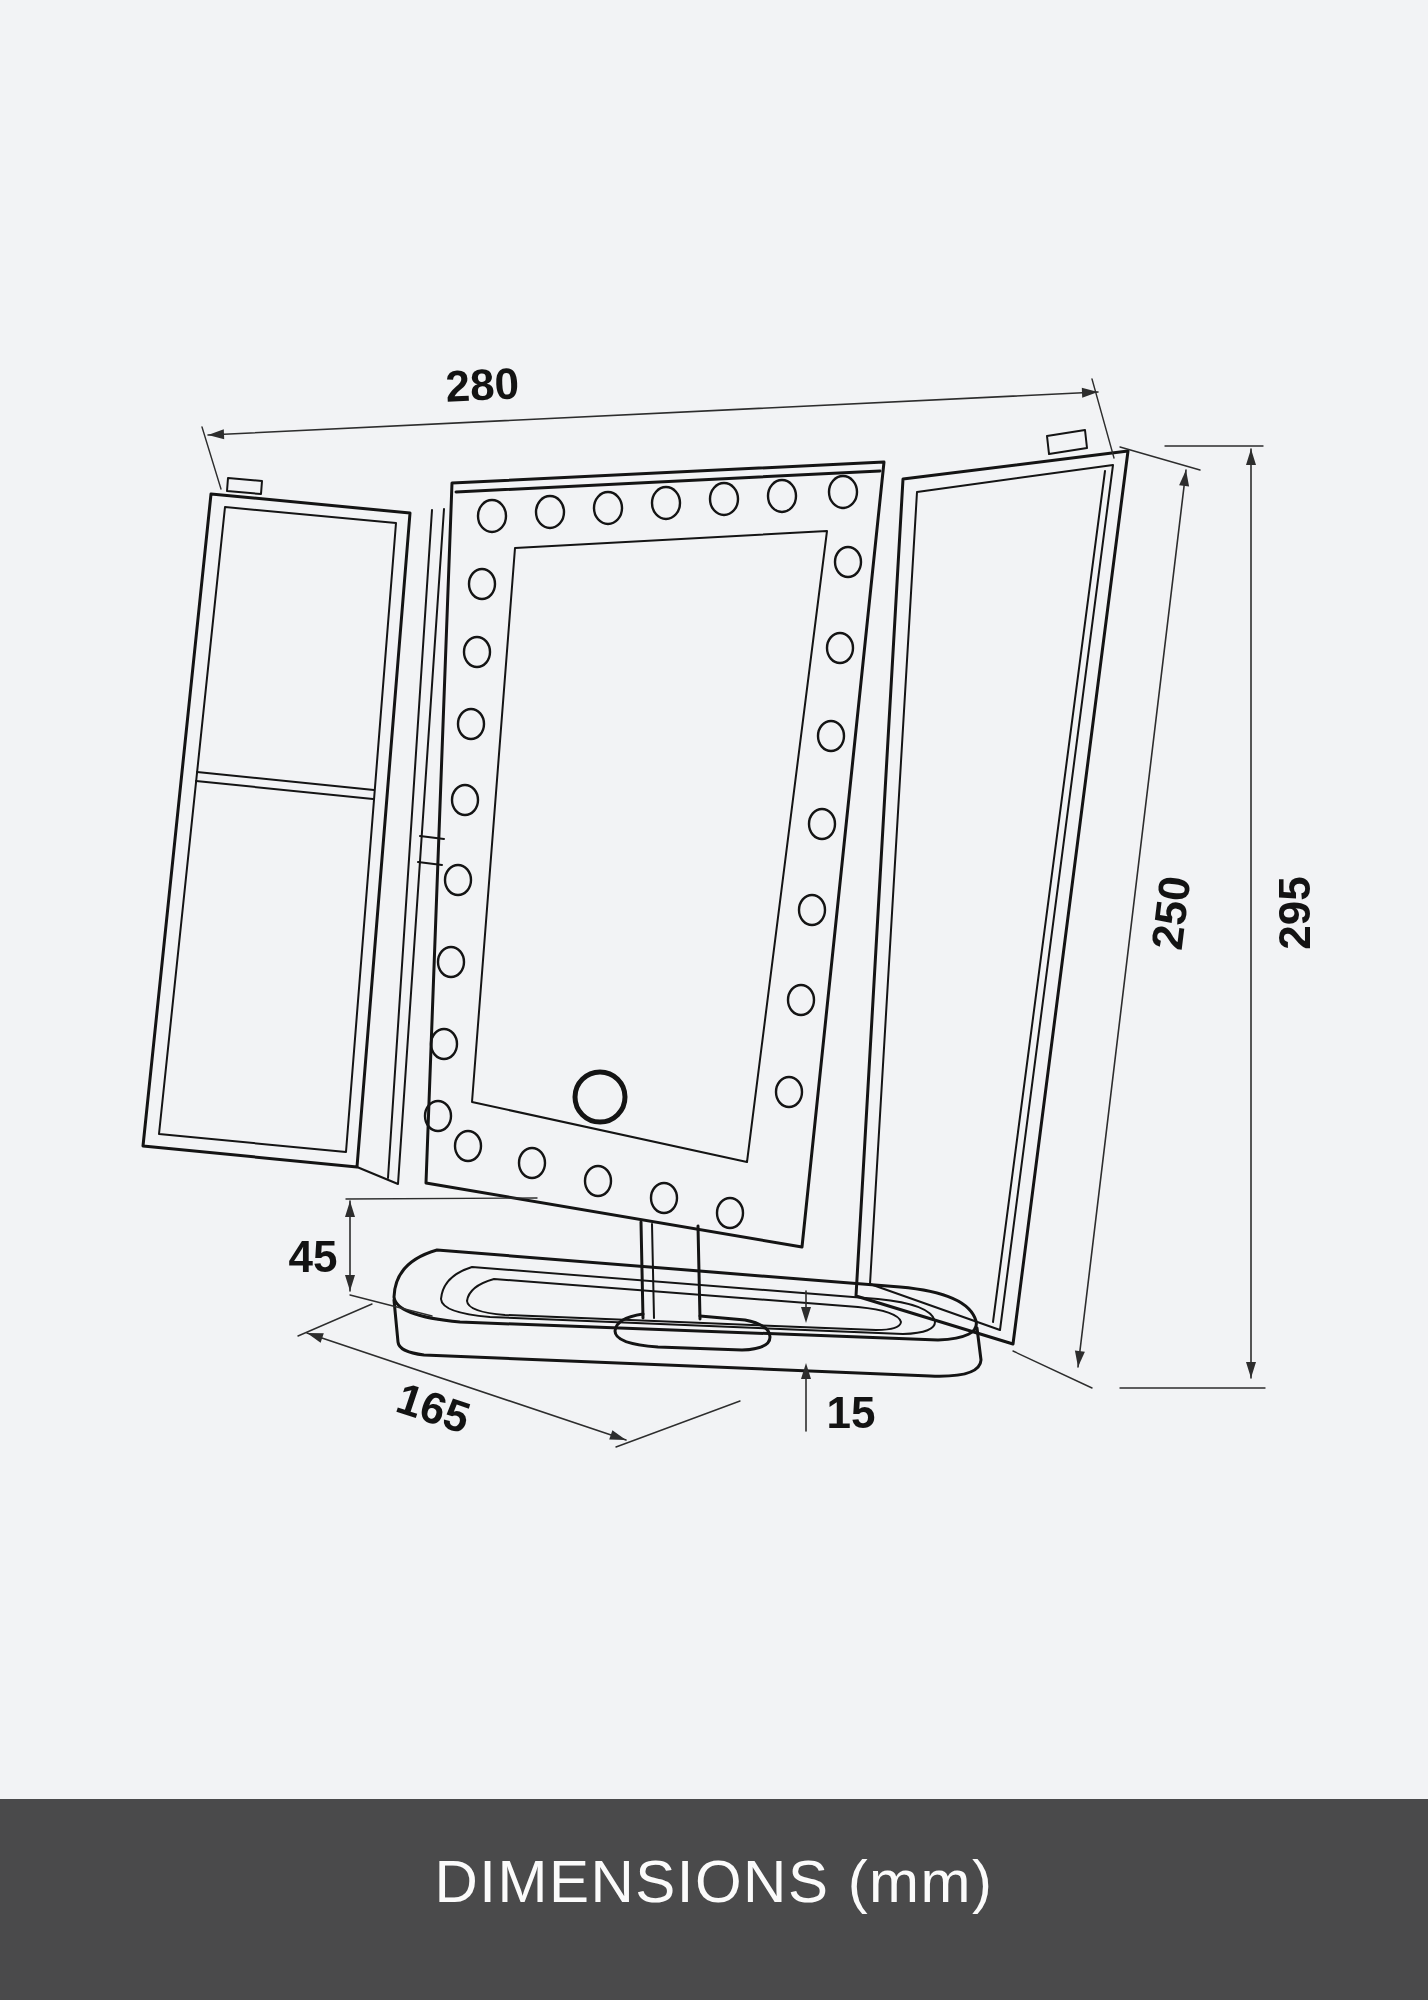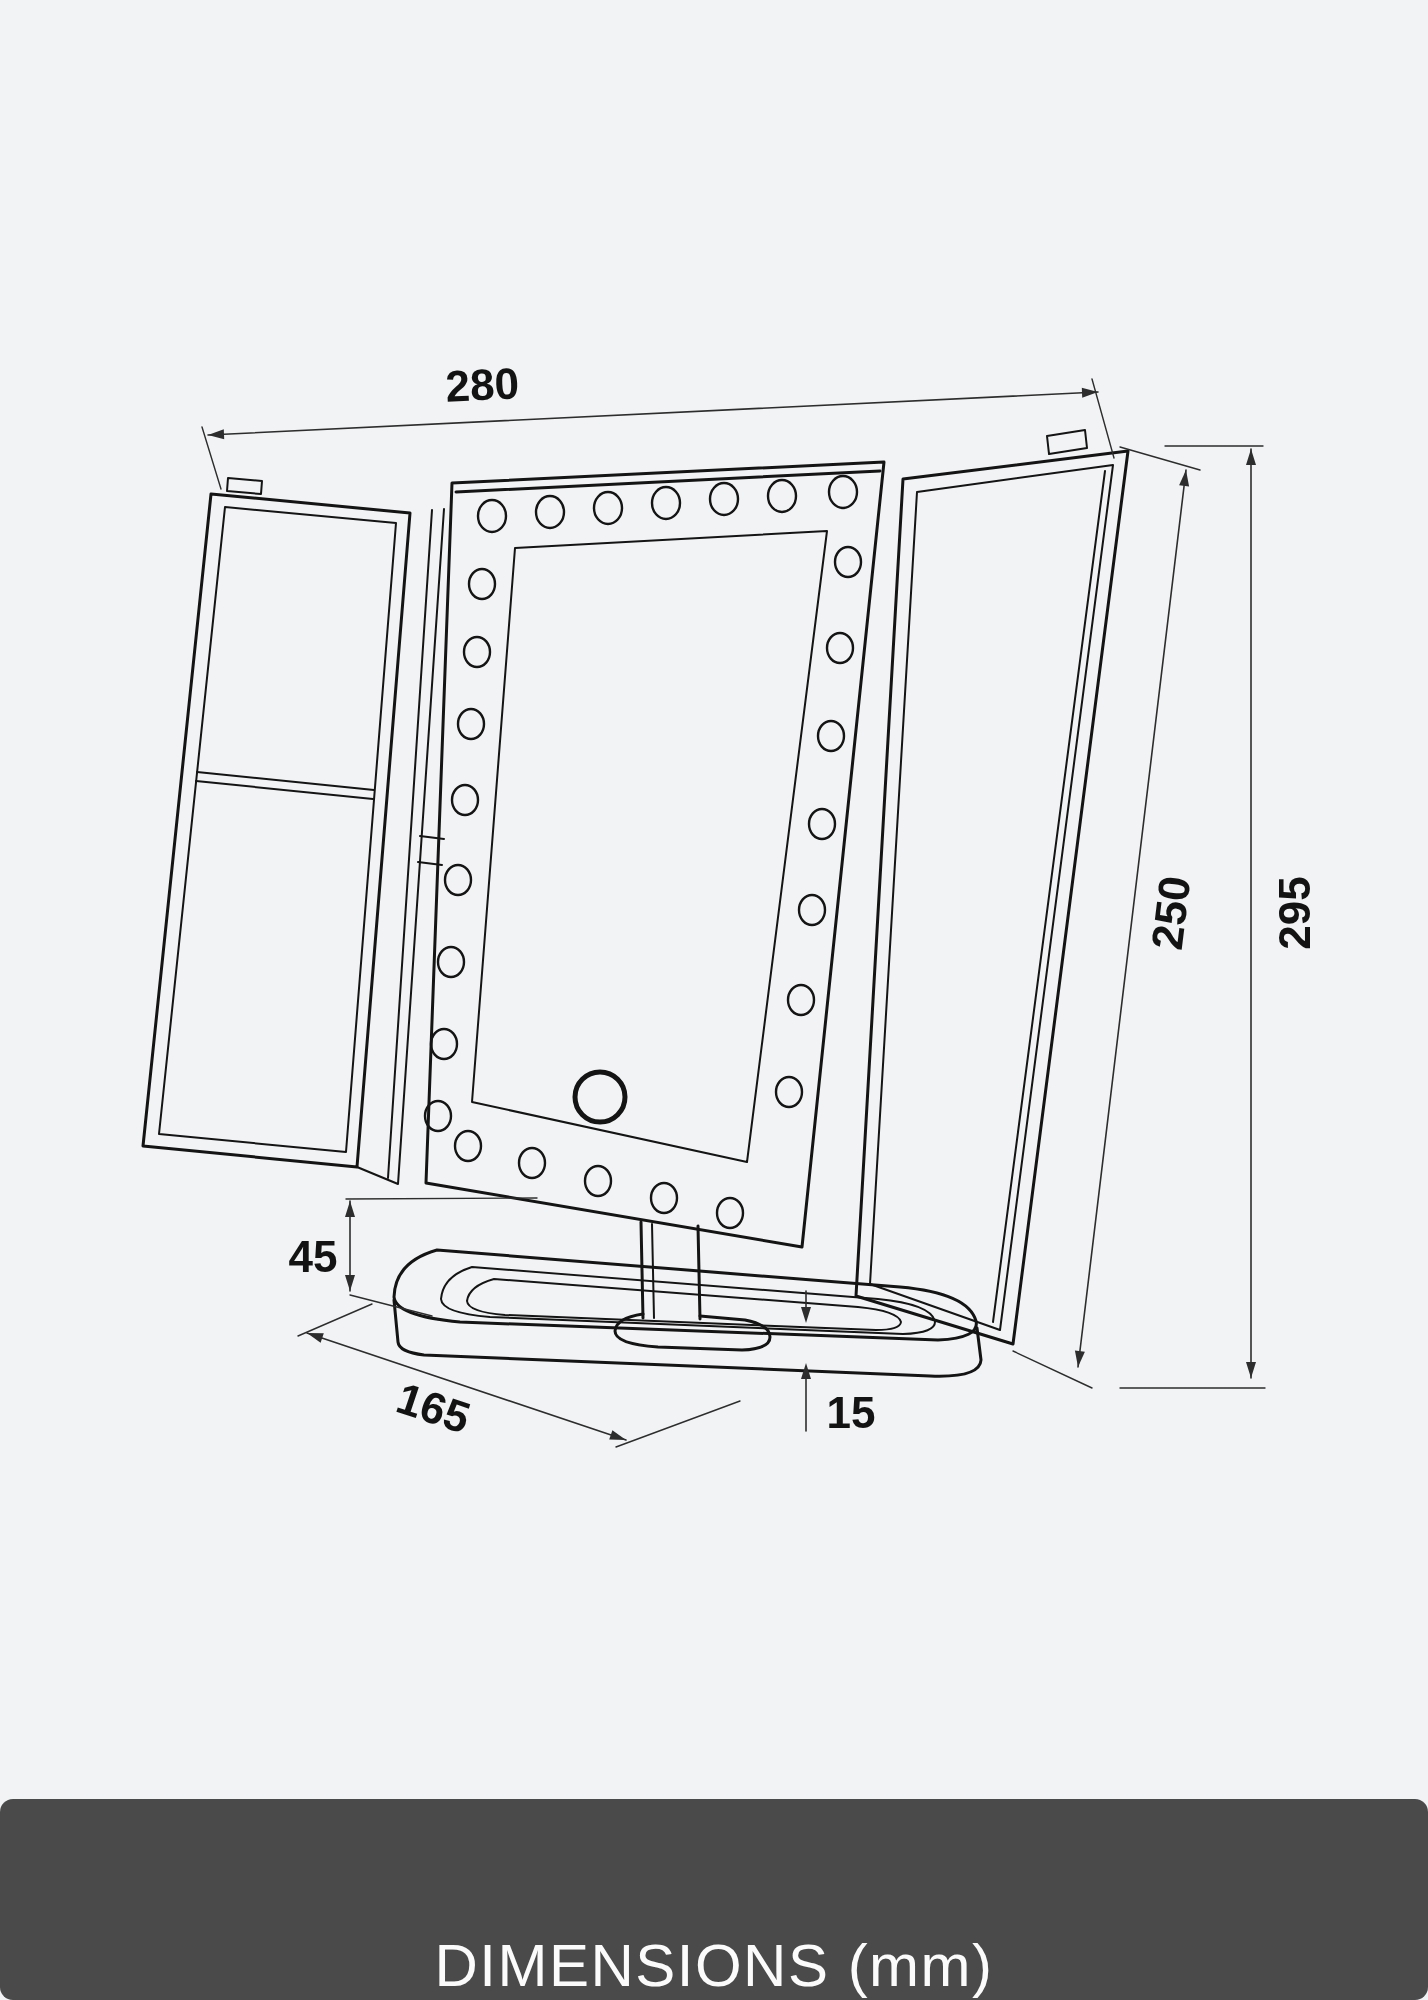--- a/index.html
+++ b/index.html
@@ -19,21 +19,21 @@
   .dim-ext{fill:none;stroke:#2d2d2d;stroke-width:1.4;stroke-linecap:round;}
   .arrow{fill:#2d2d2d;stroke:none;}
   .dim-label{
     font-family:"Liberation Sans", sans-serif;
     font-size:44px;font-weight:700;fill:#131313;
     text-anchor:middle;letter-spacing:0px;
   }
   .page-footer{
     position:absolute;left:0;top:1799px;width:1428px;height:201px;
     background:#4a4a4b;
-    display:flex;align-items:flex-end;justify-content:center;border-radius:13px;
+    display:flex;align-items:center;justify-content:center;
   }
   .page-footer .footer-text{
     color:#fbfbfb;font-size:60px;font-weight:400;letter-spacing:1.5px;
     font-family:"Liberation Sans", sans-serif;
     margin-top:-36px;
   }
 </style>
 </head>
 <body>
 

